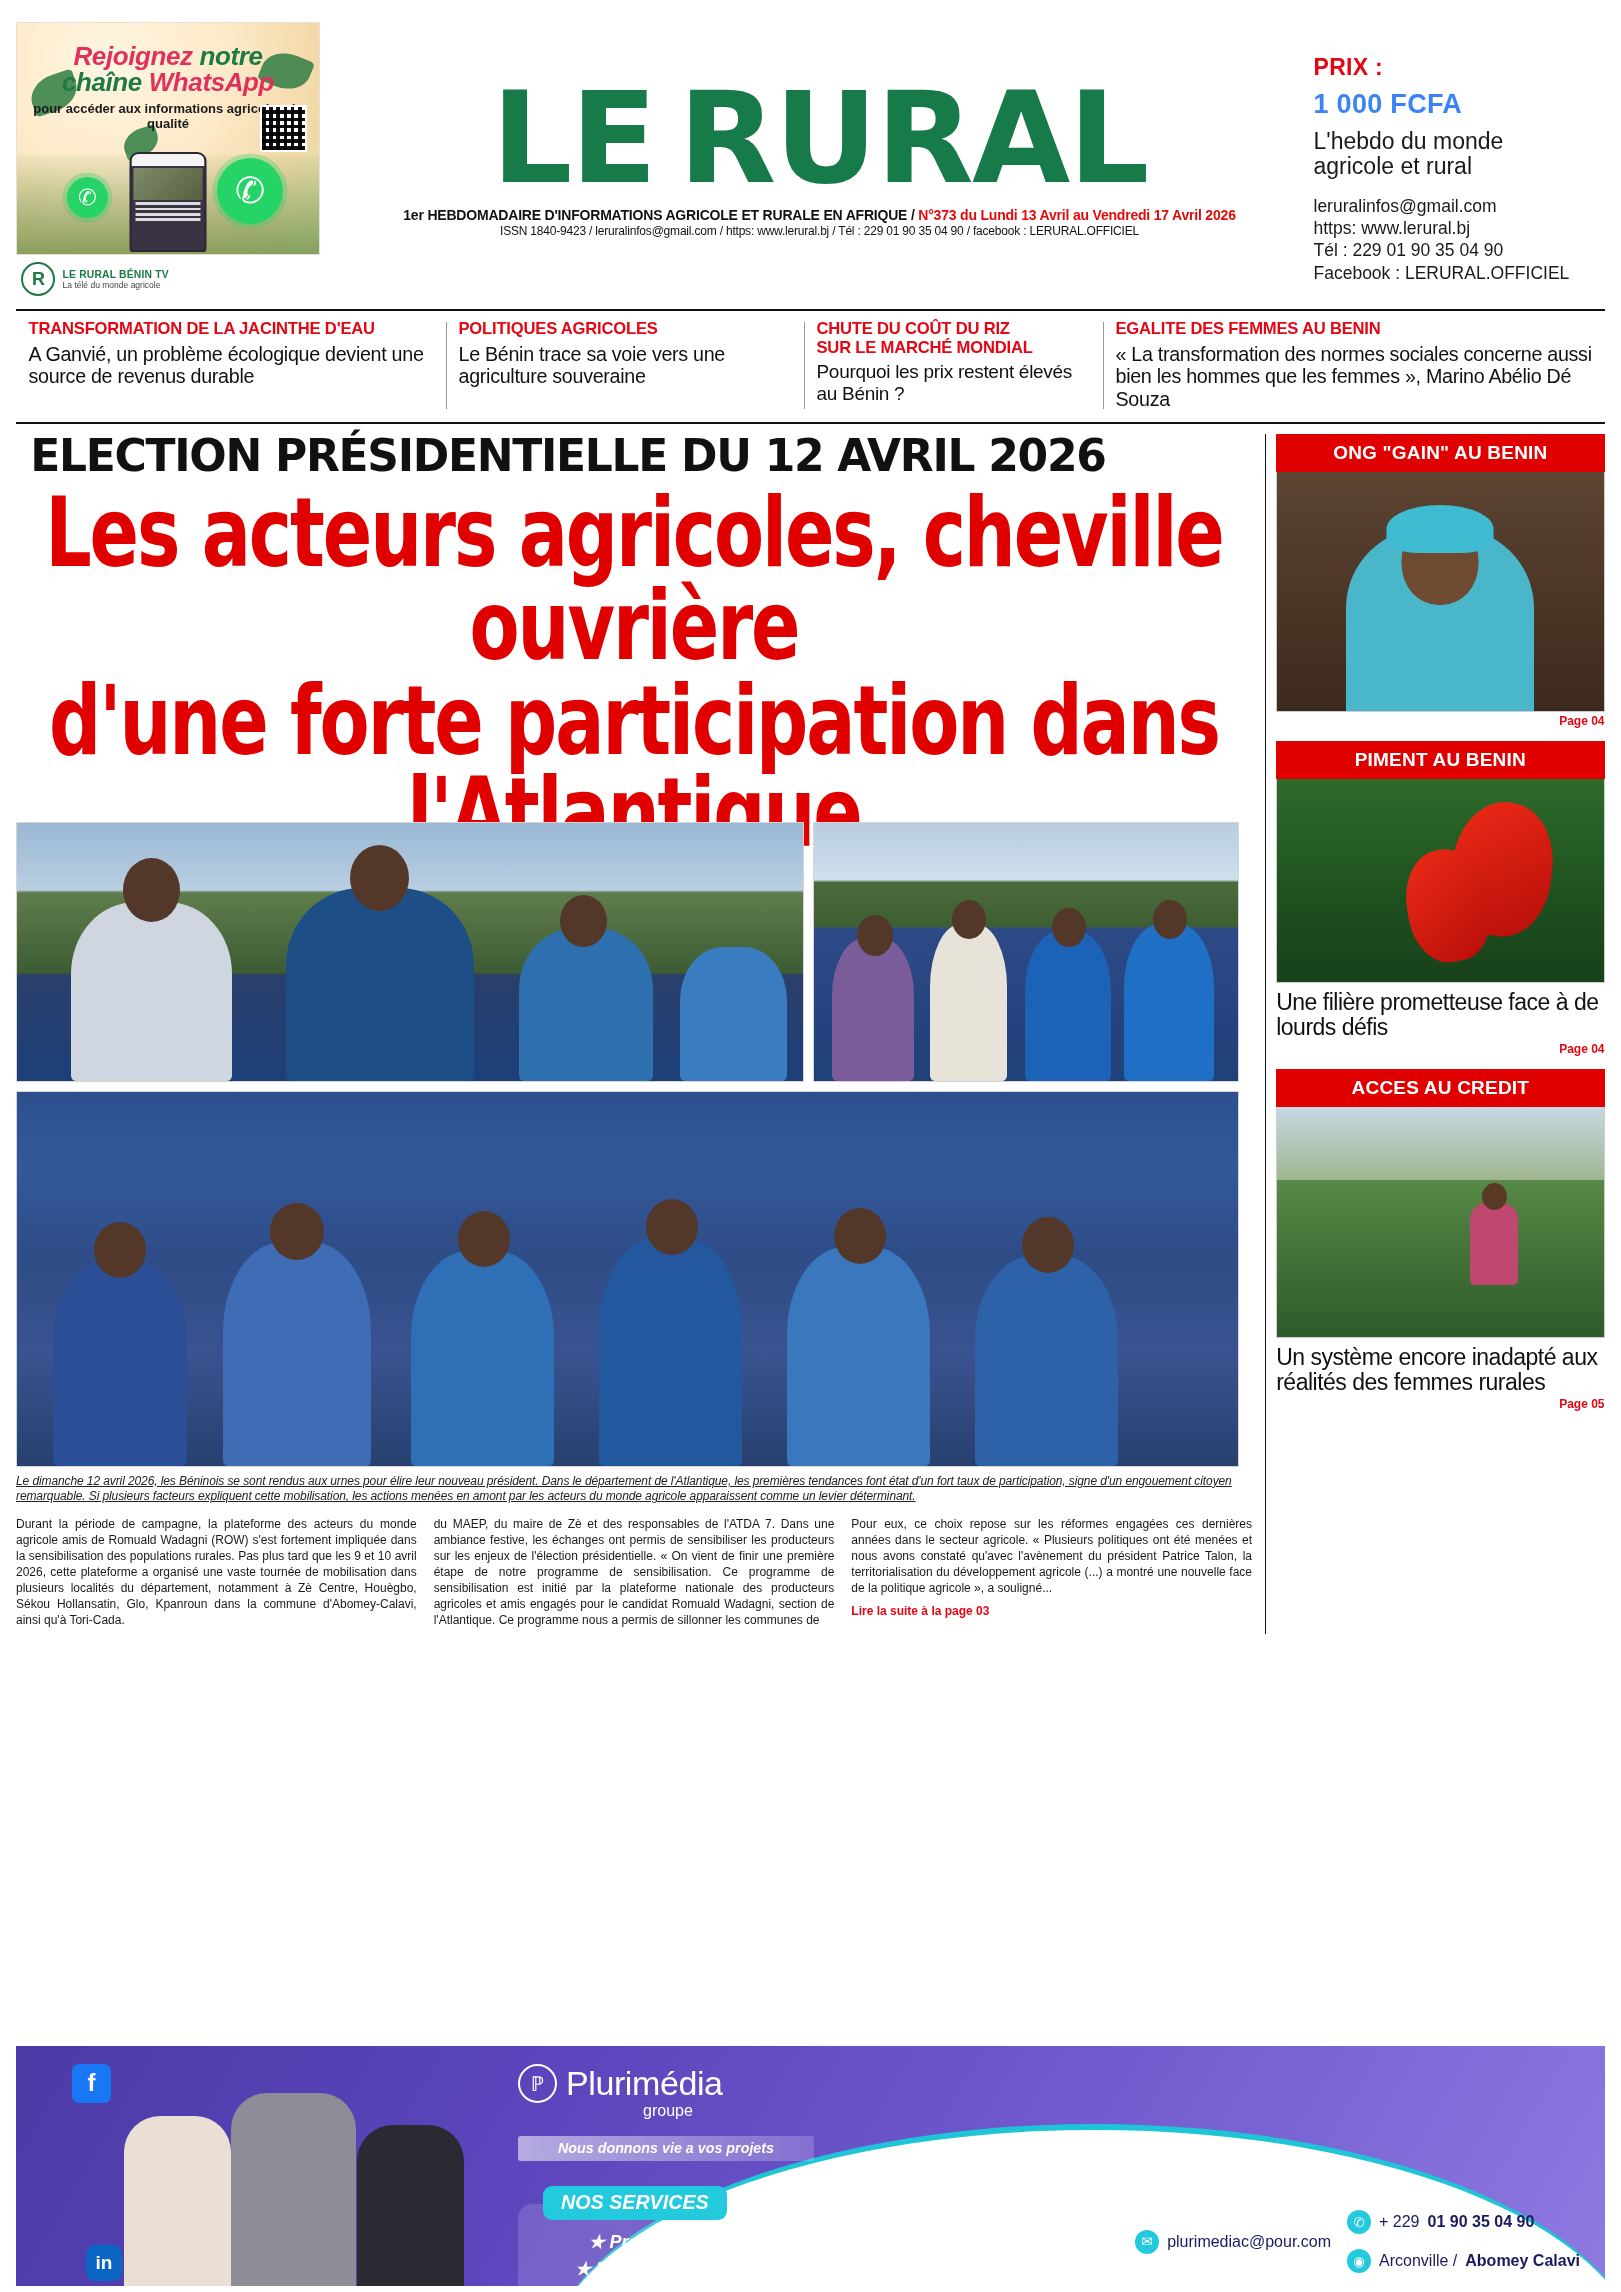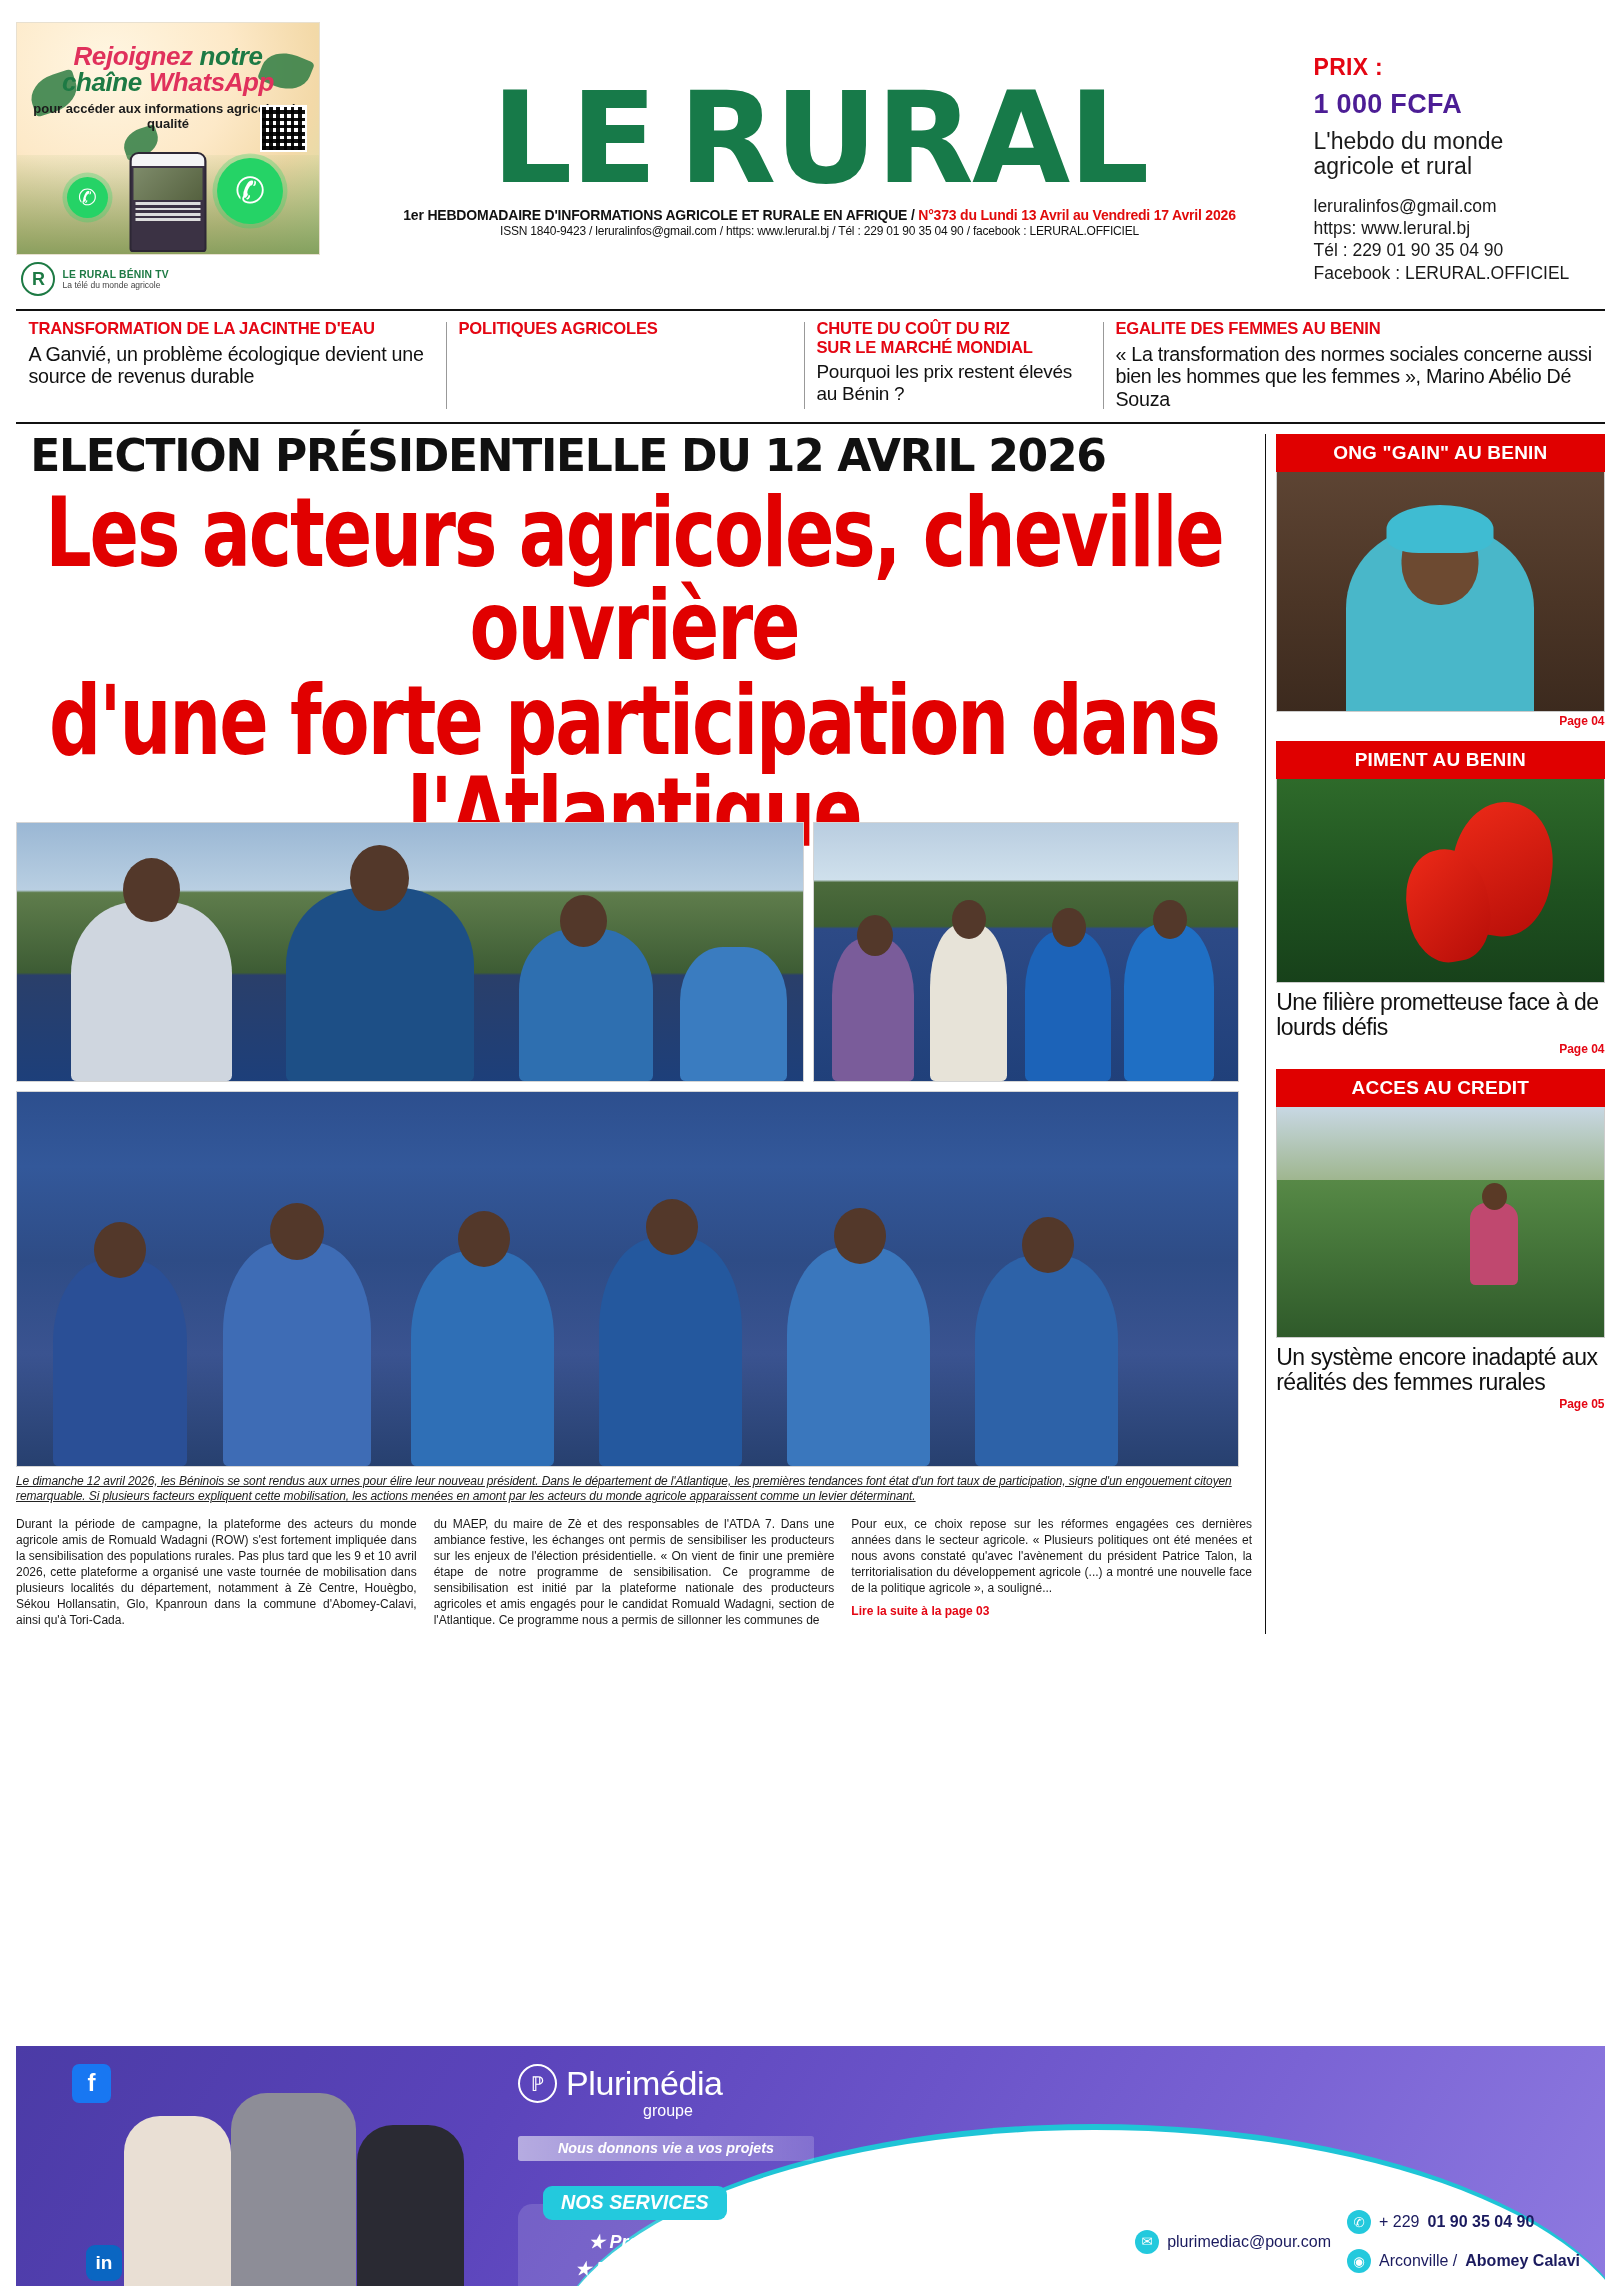--- a/index.html
+++ b/index.html
@@ -80,21 +80,21 @@
     font-weight: 900; color: #177a49; font-size: 127px; line-height: .92;
     letter-spacing: -1.8px; white-space: nowrap;
   }
   .logo-word .sp { display: inline-block; width: 23px; }
   .logo-sub1 { font-size: 14px; font-weight: 700; margin-top: 10.7px; letter-spacing: -0.2px; }
   .logo-sub1 .red { color: #e10b0b; }
   .logo-sub2 { font-size: 12px; font-weight: 400; margin-top: 1px; letter-spacing: -0.2px; }
 
   .info-col { width: 304px; flex: 0 0 304px; padding-left: 12.5px; padding-top: 19.7px; }
   .prix-label { color: #e40613; font-weight: 900; font-size: 23px; letter-spacing: 0.3px; }
-  .prix-value { color: #4c1d95; font-weight: 900; font-size: 27px; letter-spacing: 0.3px; margin-top: 8px; }
+  .prix-value { color: #3b82f6; font-weight: 900; font-size: 27px; letter-spacing: 0.3px; margin-top: 8px; }
   .hebdo { font-size: 23px; font-weight: 400; line-height: 1.08; margin-top: 9px; color: #1a1a1a; }
   .contact { margin-top: 16px; font-size: 17.5px; line-height: 1.28; color: #1a1a1a; }
 
   .rule-thick { border-top: 2.7px solid #111; margin: 5.4px 0 0; }
 
   
   .teasers { display: flex; border-bottom: 2.7px solid #111; padding: 9px 0 10.7px; }
   .teaser { padding: 0 12.5px; position: relative; }
   .teaser + .teaser::before {
     content: ""; position: absolute; left: 0; top: 1.8px; bottom: 1.8px; width: 1.3px; background: #999;
@@ -312,20 +312,21 @@
 
   <div class="rule-thick"></div>
 
   <div class="teasers">
     <div class="teaser t1">
       <div class="teaser-kicker">TRANSFORMATION DE LA JACINTHE D'EAU</div>
       <div class="teaser-text">A Ganvié, un problème écologique devient une source de revenus durable</div>
     </div>
     <div class="teaser t2">
       <div class="teaser-kicker">POLITIQUES AGRICOLES</div>
+      <div class="teaser-text">Le Bénin trace sa voie vers une agriculture souveraine</div>
     </div>
     <div class="teaser t4">
       <div class="teaser-kicker">CHUTE DU COÛT DU RIZ</div>
       <div class="teaser-kicker">SUR LE MARCHÉ MONDIAL</div>
       <div class="teaser-text">Pourquoi les prix restent élevés au Bénin ?</div>
     </div>
     <div class="teaser t3">
       <div class="teaser-kicker">EGALITE DES FEMMES AU BENIN</div>
       <div class="teaser-text">« La transformation des normes sociales concerne aussi bien les hommes que les femmes », Marino Abélio Dé Souza</div>
     </div>

